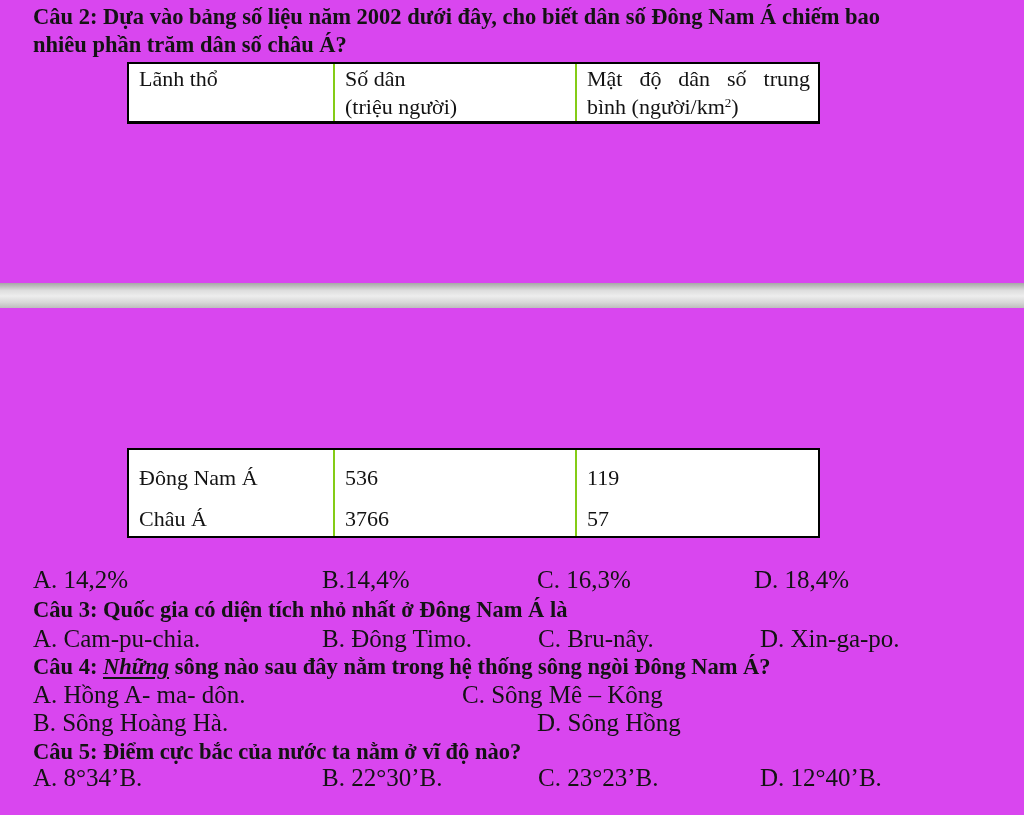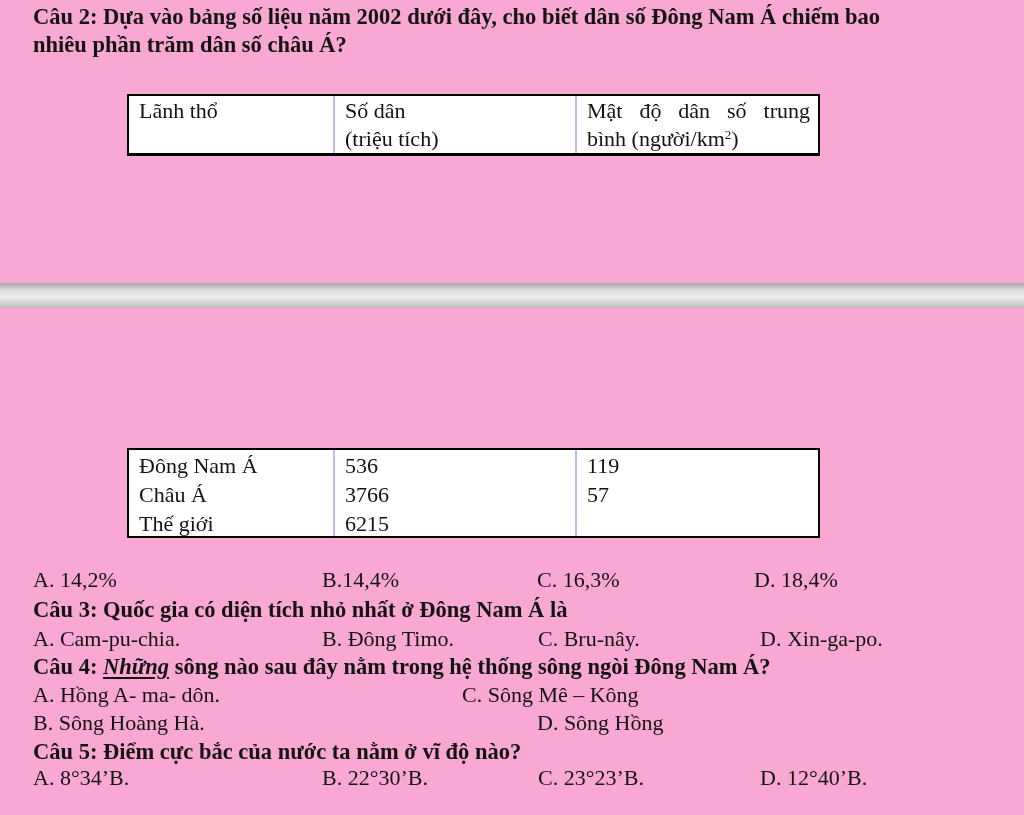--- a/index.html
+++ b/index.html
@@ -1,38 +1,38 @@
 <!DOCTYPE html>
 <html><head>
 <meta charset="utf-8">
 <style>
   * { margin:0; padding:0; box-sizing:border-box; }
   html,body { width:1024px; height:815px; background:#ffffff; }
   .page {
     position:relative; width:1024px; height:815px; overflow:hidden;
-    background:#f9a8d4; color:#131313;
+    background:#d946ef; color:#131313;
     font-family:"Liberation Serif", serif;
     text-decoration:underline;
   }
   .abs { position:absolute; }
   .h { font-weight:bold; font-size:22.5px; line-height:28px; white-space:nowrap; }
-  .opt { position:absolute; top:0; font-size:22px; line-height:26px; white-space:nowrap; }
+  .opt { position:absolute; top:0; font-size:25px; line-height:26px; white-space:nowrap; }
   .optrow { position:absolute; left:0; width:1024px; height:26px; }
 
   
   .tbl { position:absolute; left:127px; width:693px; border:2px solid #000; display:flex; background:#fff; }
-  .tbl-head { top:62px; height:62px; border-bottom-width:3px;margin-top:32px; }
+  .tbl-head { top:62px; height:62px; border-bottom-width:3px; }
   .tbl-body { top:448px; height:90px; }
   .col { height:100%; padding:1px 8px 0 10px; overflow:hidden; }
   .col.c1 { width:204px; }
   .col.c2 { width:242px; }
   .col.c3 { flex:1; }
-  .col + .col { border-left:2px solid #c4b5fd; }
+  .col + .col { border-left:2px solid #84cc16; }
   .cellline { font-size:22px; line-height:28px; white-space:nowrap; }
-  .tbl-body .cellline { line-height:29px; padding-top:0; }
+  .tbl-body .cellline { line-height:29px; padding-top:12px; }
   .justline { white-space:normal; text-align:justify; text-align-last:justify; }
   sup.km2 { font-size:13px; line-height:0; vertical-align:7px; }
 
   .underword { font-style:italic; text-decoration:underline; text-decoration-thickness:2px; text-underline-offset:3px; }
 
   .page-band {
     position:absolute; left:0; top:283px; width:1024px; height:25px;
     background:linear-gradient(180deg,#a6a6a6 0%,#dedede 30%,#ededed 52%,#d7d7d7 78%,#bdbdbd 100%);
   }
 </style>
@@ -45,21 +45,21 @@
     <div class="h">Câu 2: Dựa vào bảng số liệu năm 2002 dưới đây, cho biết dân số Đông Nam Á chiếm bao</div>
     <div class="h">nhiêu phần trăm dân số châu Á?</div>
   </div>
 
   <div class="tbl tbl-head">
     <div class="col c1">
       <div class="cellline">Lãnh thổ</div>
     </div>
     <div class="col c2">
       <div class="cellline">Số dân</div>
-      <div class="cellline">(triệu tích)</div>
+      <div class="cellline">(triệu người)</div>
     </div>
     <div class="col c3">
       <div class="cellline justline">Mật độ dân số trung</div>
       <div class="cellline"><span>bình (người/km</span><sup class="km2">2</sup><span>)</span></div>
     </div>
   </div>
 
   <div class="page-band"></div>
 
   <div class="tbl tbl-body">

